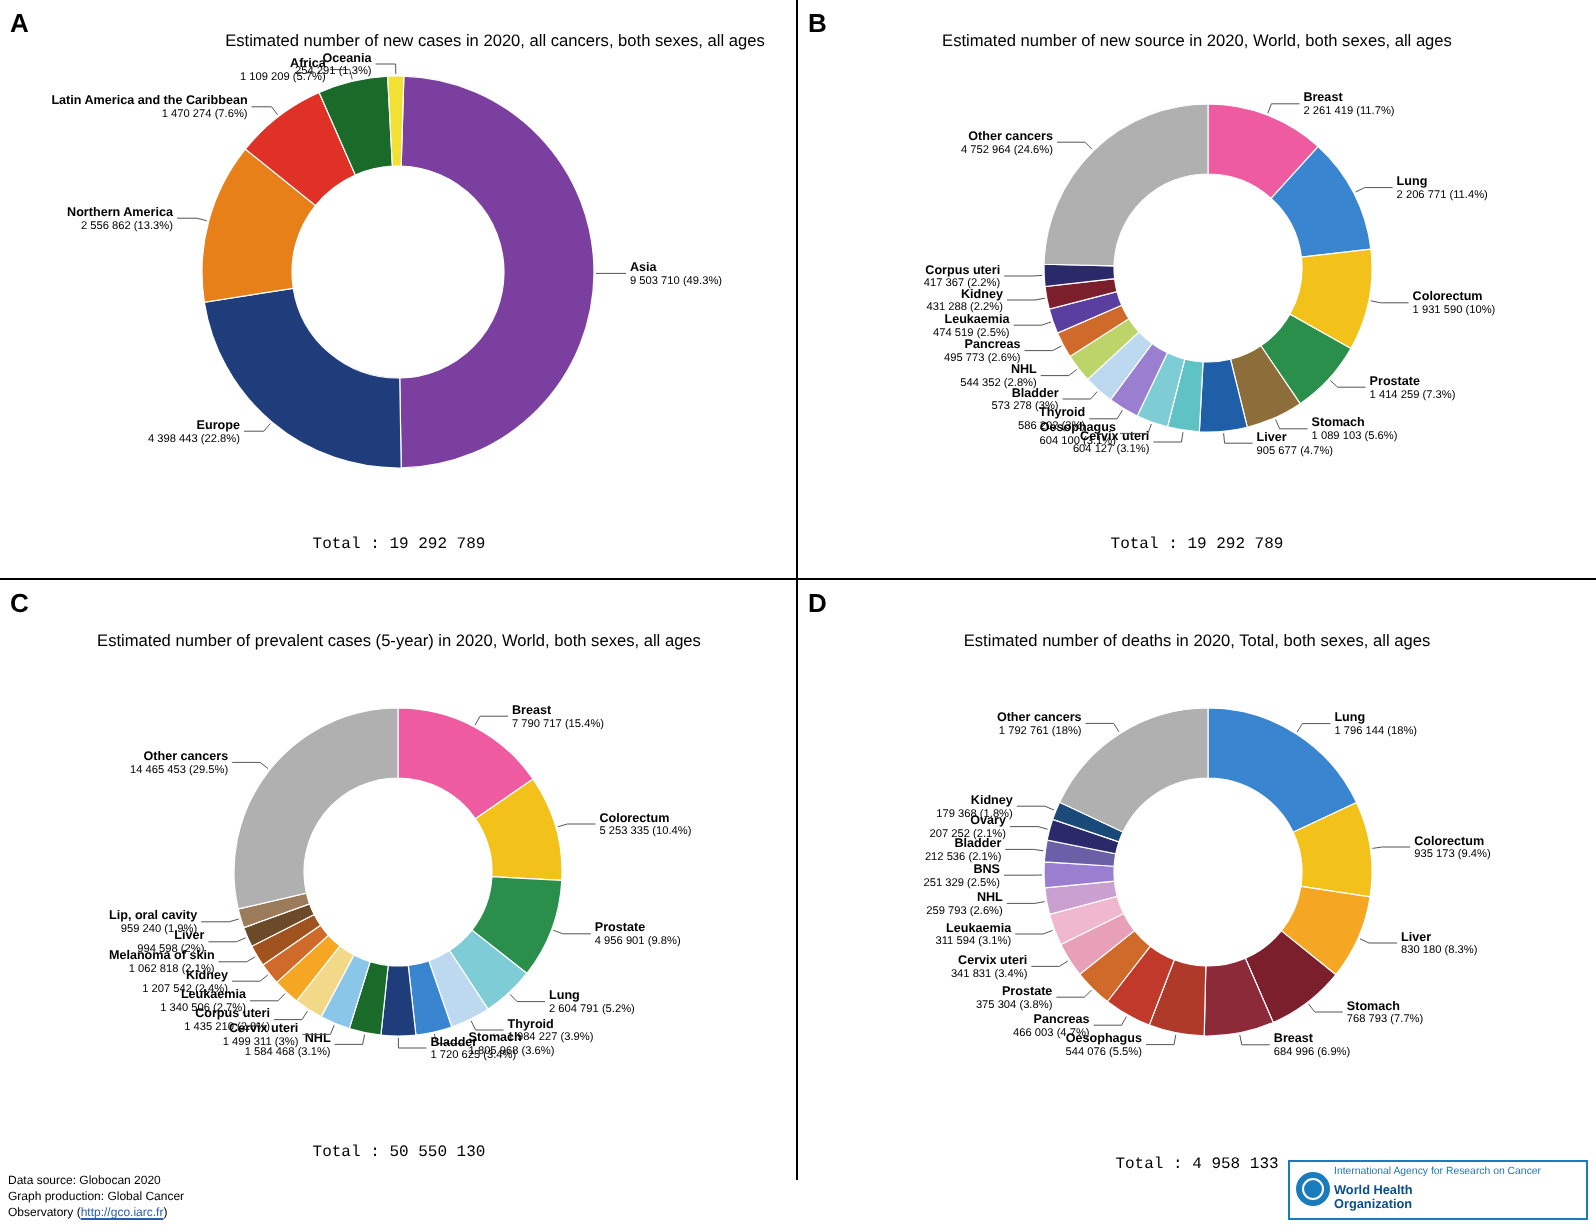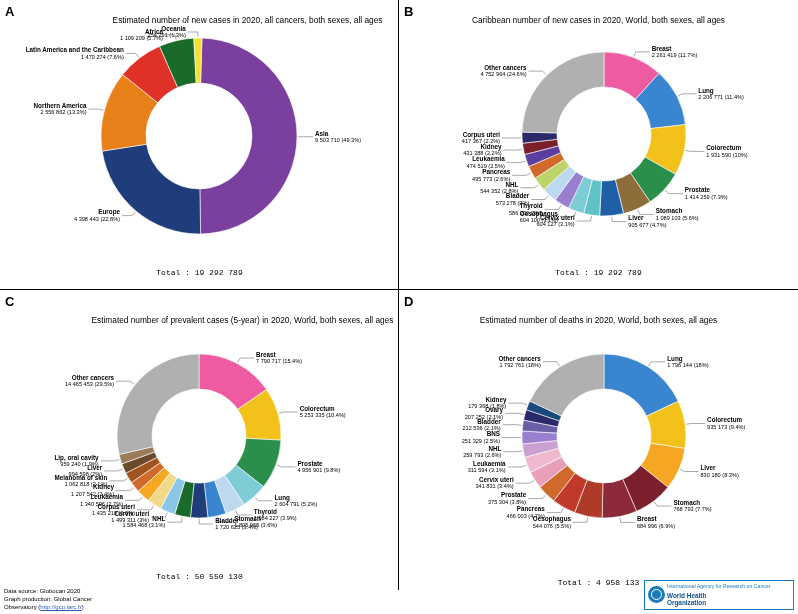--- a/index.html
+++ b/index.html
@@ -98,21 +98,21 @@
           <text x="185.8" y="6.8" text-anchor="end" class="l1">Oceania</text>
           <text x="185.8" y="13.2" text-anchor="end" class="l2">254 291 (1.3%)</text>
         </g>
       </svg>
   </div>
   <div class="panel-total" style="left:0;top:268px;">Total : 19 292 789</div>
 </div>
 
 <div class="panel" style="left:399px;top:0;width:399px;height:290px;">
   <div class="panel-letter" style="left:5px;top:4px;">B</div>
-  <div class="panel-title" style="left:0;top:15px;">Caribbean number of new cases in 2020, World, both sexes, all ages</div>
+  <div class="panel-title" style="left:0;top:15px;">Estimated number of new source in 2020, World, both sexes, all ages</div>
   <div class="chart-wrap" style="left:0;top:24px;width:399px;height:232px;">
     <svg id="svg-b" width="399" height="232" viewBox="0 0 399 232">
         <path d="M 205 28 A 82 82 0 0 1 260.07862327030034 49.25178802097689 L 236.56945480126973 75.18090289007212 A 47 47 0 0 0 205 63 Z" fill="#ef5ba1" stroke="#ffffff" stroke-width="0.6"></path>
         <path d="M 260.07862327030034 49.25178802097689 A 82 82 0 0 1 286.4525503582682 100.54050529183594 L 251.68621788827568 104.57809449654012 A 47 47 0 0 0 236.56945480126973 75.18090289007212 Z" fill="#3a85d0" stroke="#ffffff" stroke-width="0.6"></path>
         <path d="M 286.4525503582682 100.54050529183594 A 82 82 0 0 1 276.42635360755503 150.2774876367495 L 245.93949536042788 133.08587706008814 A 47 47 0 0 0 251.68621788827568 104.57809449654012 Z" fill="#f2c21a" stroke="#ffffff" stroke-width="0.6"></path>
         <path d="M 276.42635360755503 150.2774876367495 A 82 82 0 0 1 251.08068825644582 177.82750304863254 L 231.41210180552383 148.876739552265 A 47 47 0 0 0 245.93949536042788 133.08587706008814 Z" fill="#2a8f4a" stroke="#ffffff" stroke-width="0.6"></path>
         <path d="M 251.08068825644582 177.82750304863254 A 82 82 0 0 1 224.65557259172405 189.60941191901537 L 216.26599892452475 155.62978488041125 A 47 47 0 0 0 231.41210180552383 148.876739552265 Z" fill="#8d6e3a" stroke="#ffffff" stroke-width="0.6"></path>
         <path d="M 224.65557259172405 189.60941191901537 A 82 82 0 0 1 200.664415169225 191.88530212544345 L 202.51496967016556 156.93425853531514 A 47 47 0 0 0 216.26599892452475 155.62978488041125 Z" fill="#1f5fa8" stroke="#ffffff" stroke-width="0.6"></path>
         <path d="M 200.664415169225 191.88530212544345 A 82 82 0 0 1 184.7409300476463 189.45797684729735 L 193.3880940516997 155.5429867295485 A 47 47 0 0 0 202.51496967016556 156.93425853531514 Z" fill="#5fc3c6" stroke="#ffffff" stroke-width="0.6"></path>
         <path d="M 184.7409300476463 189.45797684729735 A 82 82 0 0 1 169.59980281841288 183.96503254582365 L 184.7096430788464 152.39459182504527 A 47 47 0 0 0 193.3880940516997 155.5429867295485 Z" fill="#7ecdd6" stroke="#ffffff" stroke-width="0.6"></path>
@@ -204,21 +204,21 @@
           <text x="127.5" y="45.9" text-anchor="end" class="l1">Other cancers</text>
           <text x="127.5" y="52.3" text-anchor="end" class="l2">4 752 964 (24.6%)</text>
         </g>
       </svg>
   </div>
   <div class="panel-total" style="left:0;top:268px;">Total : 19 292 789</div>
 </div>
 
 <div class="panel" style="left:0;top:290px;width:399px;height:300px;">
   <div class="panel-letter" style="left:5px;top:4px;">C</div>
-  <div class="panel-title" style="left:0;top:25px;margin-left:43px;">Estimated number of prevalent cases (5-year) in 2020, World, both sexes, all ages</div>
+  <div class="panel-title" style="left:0;top:25px;">Estimated number of prevalent cases (5-year) in 2020, World, both sexes, all ages</div>
   <div class="chart-wrap" style="left:0;top:34px;width:399px;height:238px;">
     <svg id="svg-c" width="399" height="238" viewBox="0 0 399 238">
         <path d="M 199 30 A 82 82 0 0 1 266.5635031320727 65.53309732161611 L 237.72542252691971 85.36653139165801 A 47 47 0 0 0 199 65 Z" fill="#ef5ba1" stroke="#ffffff" stroke-width="0.6"></path>
         <path d="M 266.5635031320727 65.53309732161611 A 82 82 0 0 1 280.895465697898 116.13916635621423 L 245.94008399757567 114.37244900904963 A 47 47 0 0 0 237.72542252691971 85.36653139165801 Z" fill="#f2c21a" stroke="#ffffff" stroke-width="0.6"></path>
         <path d="M 280.895465697898 116.13916635621423 A 82 82 0 0 1 263.44555754166214 162.70276238179056 L 235.9383073714405 141.06133941395314 A 47 47 0 0 0 245.94008399757567 114.37244900904963 Z" fill="#2a8f4a" stroke="#ffffff" stroke-width="0.6"></path>
         <path d="M 263.44555754166214 162.70276238179056 A 82 82 0 0 1 243.96713869612137 180.5708133062733 L 224.7738477892403 151.3027832365225 A 47 47 0 0 0 235.9383073714405 141.06133941395314 Z" fill="#7ecdd6" stroke="#ffffff" stroke-width="0.6"></path>
         <path d="M 243.96713869612137 180.5708133062733 A 82 82 0 0 1 225.86598431399082 189.4739884531602 L 214.39879588728743 156.40582264998207 A 47 47 0 0 0 224.7738477892403 151.3027832365225 Z" fill="#bcd9ef" stroke="#ffffff" stroke-width="0.6"></path>
         <path d="M 225.86598431399082 189.4739884531602 A 82 82 0 0 1 207.94700709962245 193.51043530713906 L 204.12816260588116 158.71939584677483 A 47 47 0 0 0 214.39879588728743 156.40582264998207 Z" fill="#3a85d0" stroke="#ffffff" stroke-width="0.6"></path>
         <path d="M 207.94700709962245 193.51043530713906 A 82 82 0 0 1 190.4436840434243 193.55237248082517 L 194.09577012245052 158.74343300730223 A 47 47 0 0 0 204.12816260588116 158.71939584677483 Z" fill="#1f3d7a" stroke="#ffffff" stroke-width="0.6"></path>
         <path d="M 190.4436840434243 193.55237248082517 A 82 82 0 0 1 174.65180371385006 190.30175820255323 L 185.04432651891406 156.88027604292685 A 47 47 0 0 0 194.09577012245052 158.74343300730223 Z" fill="#1a6b2a" stroke="#ffffff" stroke-width="0.6"></path>
@@ -310,21 +310,21 @@
           <text x="114.1" y="56.0" text-anchor="end" class="l1">Other cancers</text>
           <text x="114.1" y="62.4" text-anchor="end" class="l2">14 465 453 (29.5%)</text>
         </g>
       </svg>
   </div>
   <div class="panel-total" style="left:0;top:282px;">Total : 50 550 130</div>
 </div>
 
 <div class="panel" style="left:399px;top:290px;width:399px;height:300px;">
   <div class="panel-letter" style="left:5px;top:4px;">D</div>
-  <div class="panel-title" style="left:0;top:25px;">Estimated number of deaths in 2020, World, both sexes, all ages</div>
+  <div class="panel-title" style="left:0;top:25px;">Estimated number of deaths in 2020, Total, both sexes, all ages</div>
   <div class="chart-wrap" style="left:0;top:34px;width:399px;height:238px;">
     <svg id="svg-d" width="399" height="238" viewBox="0 0 399 238">
         <path d="M 205 30 A 82 82 0 0 1 279.28064100241 77.26692682368744 L 247.5754893550399 92.09201903308914 A 47 47 0 0 0 205 65 Z" fill="#3a85d0" stroke="#ffffff" stroke-width="0.6"></path>
         <path d="M 279.28064100241 77.26692682368744 A 82 82 0 0 1 286.04548562998684 124.47514565043637 L 251.45290030011438 119.15038836061596 A 47 47 0 0 0 247.5754893550399 92.09201903308914 Z" fill="#f2c21a" stroke="#ffffff" stroke-width="0.6"></path>
         <path d="M 286.04548562998684 124.47514565043637 A 82 82 0 0 1 268.93630637947786 163.34343898249844 L 241.6464195101885 141.42855648996863 A 47 47 0 0 0 251.45290030011438 119.15038836061596 Z" fill="#f5a623" stroke="#ffffff" stroke-width="0.6"></path>
         <path d="M 268.93630637947786 163.34343898249844 A 82 82 0 0 1 237.6165928079079 187.23402071937358 L 223.69487636550818 155.1219387050068 A 47 47 0 0 0 241.6464195101885 141.42855648996863 Z" fill="#7a1f2b" stroke="#ffffff" stroke-width="0.6"></path>
         <path d="M 237.6165928079079 187.23402071937358 A 82 82 0 0 1 203.10015876546314 193.97798852913843 L 203.91106660947278 158.9873836691403 A 47 47 0 0 0 223.69487636550818 155.1219387050068 Z" fill="#8d2a3a" stroke="#ffffff" stroke-width="0.6"></path>
         <path d="M 203.10015876546314 193.97798852913843 A 82 82 0 0 1 175.615627988203 188.55428584653063 L 188.1577379932383 155.87867603398706 A 47 47 0 0 0 203.91106660947278 158.9873836691403 Z" fill="#b03a2a" stroke="#ffffff" stroke-width="0.6"></path>
         <path d="M 175.615627988203 188.55428584653063 A 82 82 0 0 1 154.68850607309625 176.75147549549067 L 176.16292421262835 149.11365058887878 A 47 47 0 0 0 188.1577379932383 155.87867603398706 Z" fill="#c0392b" stroke="#ffffff" stroke-width="0.6"></path>
         <path d="M 154.68850607309625 176.75147549549067 A 82 82 0 0 1 140.90095258723477 163.14012241651437 L 168.26030209268333 141.3120213850753 A 47 47 0 0 0 176.16292421262835 149.11365058887878 Z" fill="#d06a2a" stroke="#ffffff" stroke-width="0.6"></path>

